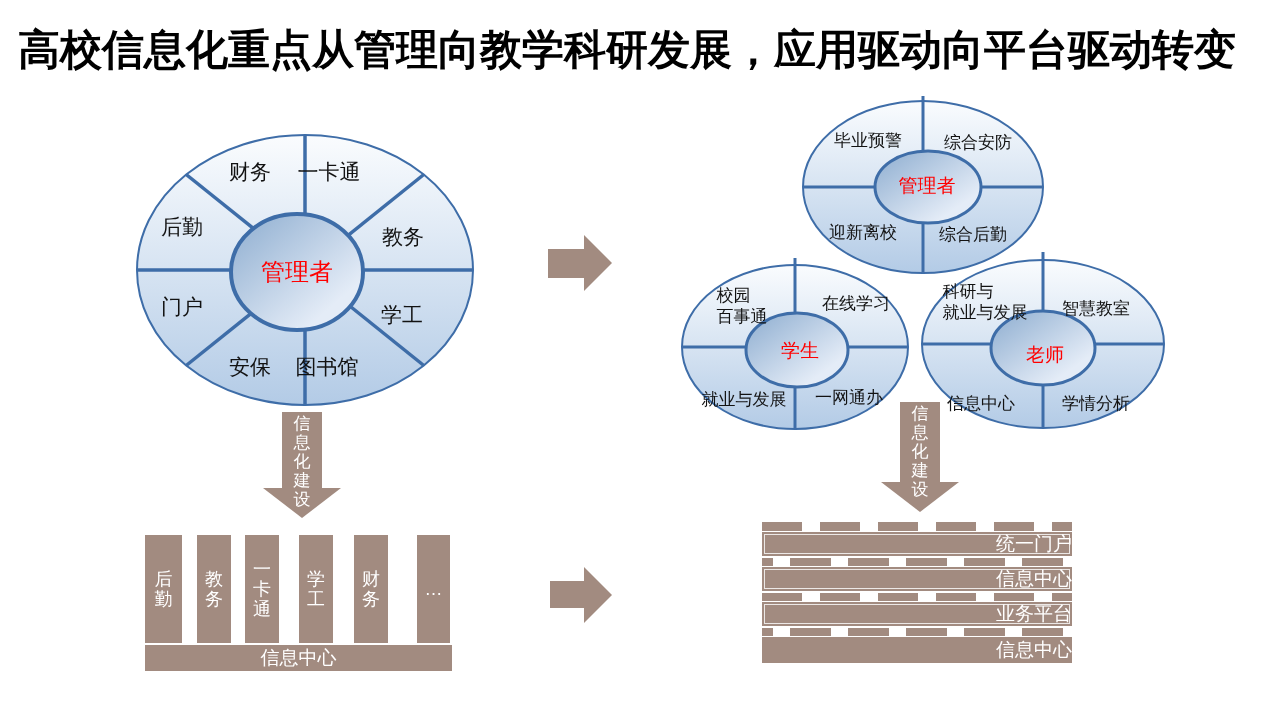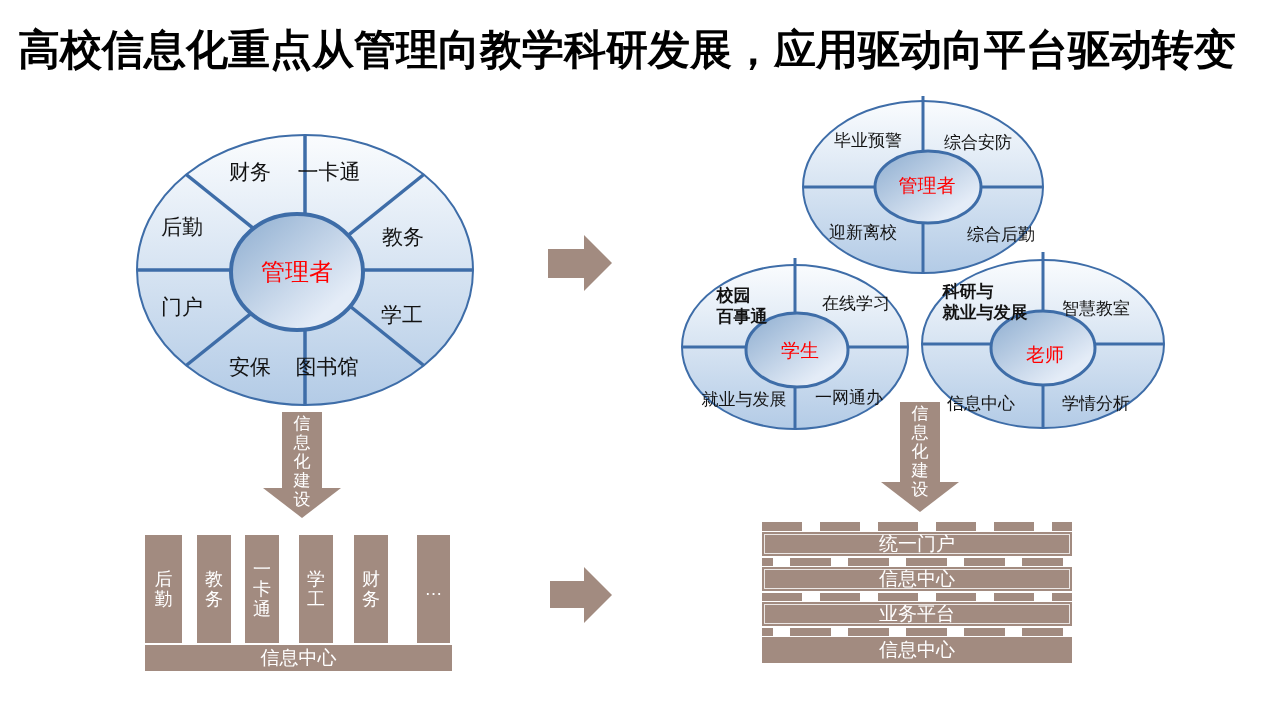--- a/index.html
+++ b/index.html
@@ -11,38 +11,38 @@
   .slide-title{
     position:absolute;left:18px;top:24px;width:1256px;height:52px;line-height:52px;
     font-size:42px;font-weight:900;color:#000;white-space:nowrap;letter-spacing:0px;
   }
   
   svg.wheel{position:absolute;overflow:visible;}
   
   .lbl{position:absolute;transform:translate(-50%,-50%);white-space:nowrap;color:#121212;}
   .lbl-lg{font-size:21px;}
   .lbl-sm{font-size:17px;line-height:21px;}
-  .lbl span{display:block;font-weight:bold;}
+  .lbl span{display:block;}
   .center-red{color:#ff0000;font-weight:400;}
   .fs24{font-size:24px;}
   .fs19{font-size:19px;}
   .rarrow-body{position:absolute;background:#a28b80;}
   .rarrow-head{position:absolute;width:0;height:0;border-top:28px solid transparent;border-bottom:28px solid transparent;border-left:28px solid #a28b80;}
   .darrow-shaft{position:absolute;width:40px;background:#a28b80;}
   .darrow-head{position:absolute;width:0;height:0;border-left:39px solid transparent;border-right:39px solid transparent;border-top:30px solid #a28b80;}
   .vtext{
     position:absolute;width:22px;color:#fff;font-size:17px;line-height:19px;
     text-align:center;word-break:break-all;z-index:3;
   }
   
   .silo{position:absolute;top:535px;height:108px;background:#a28b80;display:flex;align-items:center;justify-content:center;}
   .silo-label{display:block;width:22px;color:#fff;font-size:18px;line-height:20px;text-align:center;word-break:break-all;}
   .silo-base{position:absolute;left:145px;top:645px;width:307px;height:26px;background:#a28b80;color:#fff;font-size:19px;line-height:26px;text-align:center;}
   
-  .layer{position:absolute;left:762px;width:310px;background:#a28b80;color:#fff;font-size:19px;text-align:center;}
+  .layer{position:absolute;left:762px;width:310px;background:#a28b80;color:#fff;font-size:19px;text-align:right;}
   .layer.outlined::after{content:"";position:absolute;inset:2px;border:1px solid rgba(255,255,255,.8);pointer-events:none;}
   .brick-row{position:absolute;left:762px;width:310px;height:8px;
     background:repeating-linear-gradient(90deg,#a28b80 0 40px,transparent 40px 58px);}
   .brick-row.off{
     background:repeating-linear-gradient(90deg,#a28b80 0 11px,transparent 11px 28px,#a28b80 28px 58px);}
 </style>
 </head>
 <body>
 
 <div id="stage">
@@ -116,21 +116,21 @@
   <div class="lbl lbl-lg" style="left:402px;top:315px">学工</div>
   <div class="lbl lbl-lg" style="left:327px;top:367px">图书馆</div>
   <div class="lbl lbl-lg" style="left:250px;top:367px">安保</div>
   <div class="lbl lbl-lg" style="left:182px;top:307px">门户</div>
   <div class="lbl lbl-lg" style="left:182px;top:227px">后勤</div>
   <div class="lbl center-red fs24" style="left:297px;top:272px">管理者</div>
 
   <div class="lbl lbl-sm" style="left:868px;top:140px">毕业预警</div>
   <div class="lbl lbl-sm" style="left:978px;top:142px">综合安防</div>
   <div class="lbl lbl-sm" style="left:863px;top:232px">迎新离校</div>
-  <div class="lbl lbl-sm" style="left:1001px;top:234px">综合后勤</div>
+  <div class="lbl lbl-sm" style="left:973px;top:234px">综合后勤</div>
   <div class="lbl center-red fs19" style="left:927px;top:186px">管理者</div>
 
   <div class="lbl lbl-sm" style="left:742px;top:306px">
     <span>校园</span>
     <span>百事通</span>
   </div>
   <div class="lbl lbl-sm" style="left:856px;top:303px">在线学习</div>
   <div class="lbl lbl-sm" style="left:744px;top:399px">就业与发展</div>
   <div class="lbl lbl-sm" style="left:849px;top:397px">一网通办</div>
   <div class="lbl center-red fs19" style="left:800px;top:351px">学生</div>

